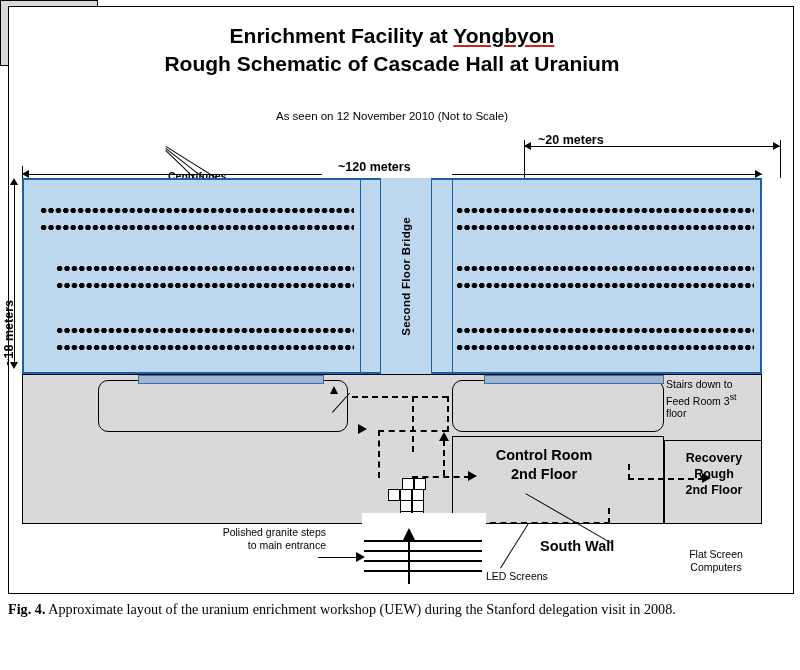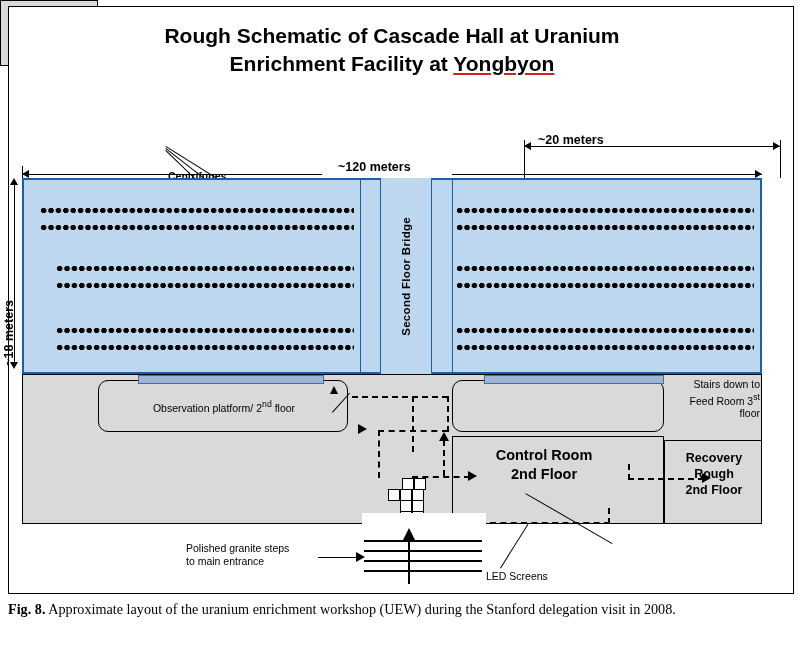--- a/index.html
+++ b/index.html
@@ -92,23 +92,24 @@
   .caption b{font-weight:bold;}
 </style>
 </head>
 <body>
 
 <div id="root">
 
   <div class="fig-frame"></div>
 
   <div class="title">
+    <div><span>Enrichment Facility at </span><span class="u">Yongbyon</span></div>
     <div>Rough Schematic of Cascade Hall at Uranium</div>
-    <div><span>Enrichment Facility at </span><span class="u">Yongbyon</span></div>
-  </div>
+  </div>
+  <div class="subtitle">As seen on 12 November 2010 (Not to Scale)</div>
 
   <div class="dim-label" style="left:538px;top:133px;">~20 meters</div>
   <div class="hline" style="left:524px;top:146px;width:256px;"></div>
   <div class="arrowL" style="left:524px;top:142px;"></div>
   <div class="arrowR" style="left:773px;top:142px;"></div>
   <div class="tick" style="left:524px;top:140px;height:38px;"></div>
   <div class="tick" style="left:780px;top:140px;height:38px;"></div>
 
   <div class="dim-label" style="left:338px;top:160px;">~120 meters</div>
   <div class="hline" style="left:22px;top:174px;width:300px;"></div>
@@ -147,28 +148,27 @@
   <div class="cf-row" style="left:456px;top:224px;width:298px;"></div>
   <div class="cf-row" style="left:456px;top:265px;width:298px;"></div>
   <div class="cf-row" style="left:456px;top:282px;width:298px;"></div>
   <div class="cf-row" style="left:456px;top:327px;width:298px;"></div>
   <div class="cf-row" style="left:456px;top:344px;width:298px;"></div>
 
   <div class="hall-bottom"></div>
 
   <div class="room obs-room"></div>
   <div class="obs-bar"></div>
-  <div class="room-label obs-text"><span>Observation platform/ 2</span><sup>nd</sup><span> floor</span></div>
 
 
   <div class="room right-top-room"></div>
   <div class="right-bar"></div>
 
   <div class="stairs-room"></div>
-  <div class="note stairs-text" style="text-align:right;">
+  <div class="note stairs-text" style="text-align:left;">
     <span>Stairs down to</span><br>
     <span>Feed Room 3</span><sup>st</sup><br>
     <span>floor</span>
   </div>
   <div class="stair-grid">
     <i style="top:5px;"></i>
       <i style="top:10px;"></i>
       <i style="top:15px;"></i>
       <i style="top:20px;"></i>
       <i style="top:25px;"></i>
@@ -219,30 +219,35 @@
   </div>
 
   <div class="white-cut"></div>
   <div class="step" style="left:364px;top:540px;width:118px;"></div>
   <div class="step" style="left:364px;top:550px;width:118px;"></div>
   <div class="step" style="left:364px;top:560px;width:118px;"></div>
   <div class="step" style="left:364px;top:570px;width:118px;"></div>
   <div class="step-arrow-stem" style="left:408px;top:538px;height:46px;"></div>
   <div class="arrowU" style="left:403px;top:528px;border-bottom-width:12px;border-left-width:6px;border-right-width:6px;"></div>
 
-  <div class="note" style="left:186px;top:542px;width:140px;text-align:left;">
+  <div class="note" style="left:186px;top:526px;width:140px;text-align:right;">
     <span>Polished granite steps</span><br>
     <span>to main entrance</span>
   </div>
   <div class="lead-thick" style="left:318px;top:557px;width:40px;"></div>
   <div class="arrowR" style="left:356px;top:552px;border-left-width:9px;border-top-width:5px;border-bottom-width:5px;"></div>
 
   <div class="note" style="left:486px;top:570px;width:90px;">LED Screens</div>
   <div class="lead-thick" style="left:500px;top:568px;width:52px;transform:rotate(-58deg);"></div>
 
-
+  <div class="south-wall">South Wall</div>
+
+  <div class="note" style="left:668px;top:548px;width:96px;text-align:center;">
+    <span>Flat Screen</span><br>
+    <span>Computers</span>
+  </div>
   <div class="lead-thick" style="left:612px;top:544px;width:100px;transform:rotate(-150deg);"></div>
 
   <div class="caption">
-    <b>Fig. 8.</b><span> Approximate layout of the uranium enrichment workshop (UEW) during the Stanford delegation visit in 2008.</span>
+    <b>Fig. 4.</b><span> Approximate layout of the uranium enrichment workshop (UEW) during the Stanford delegation visit in 2008.</span>
   </div>
 
 </div>
 
 </body></html>

